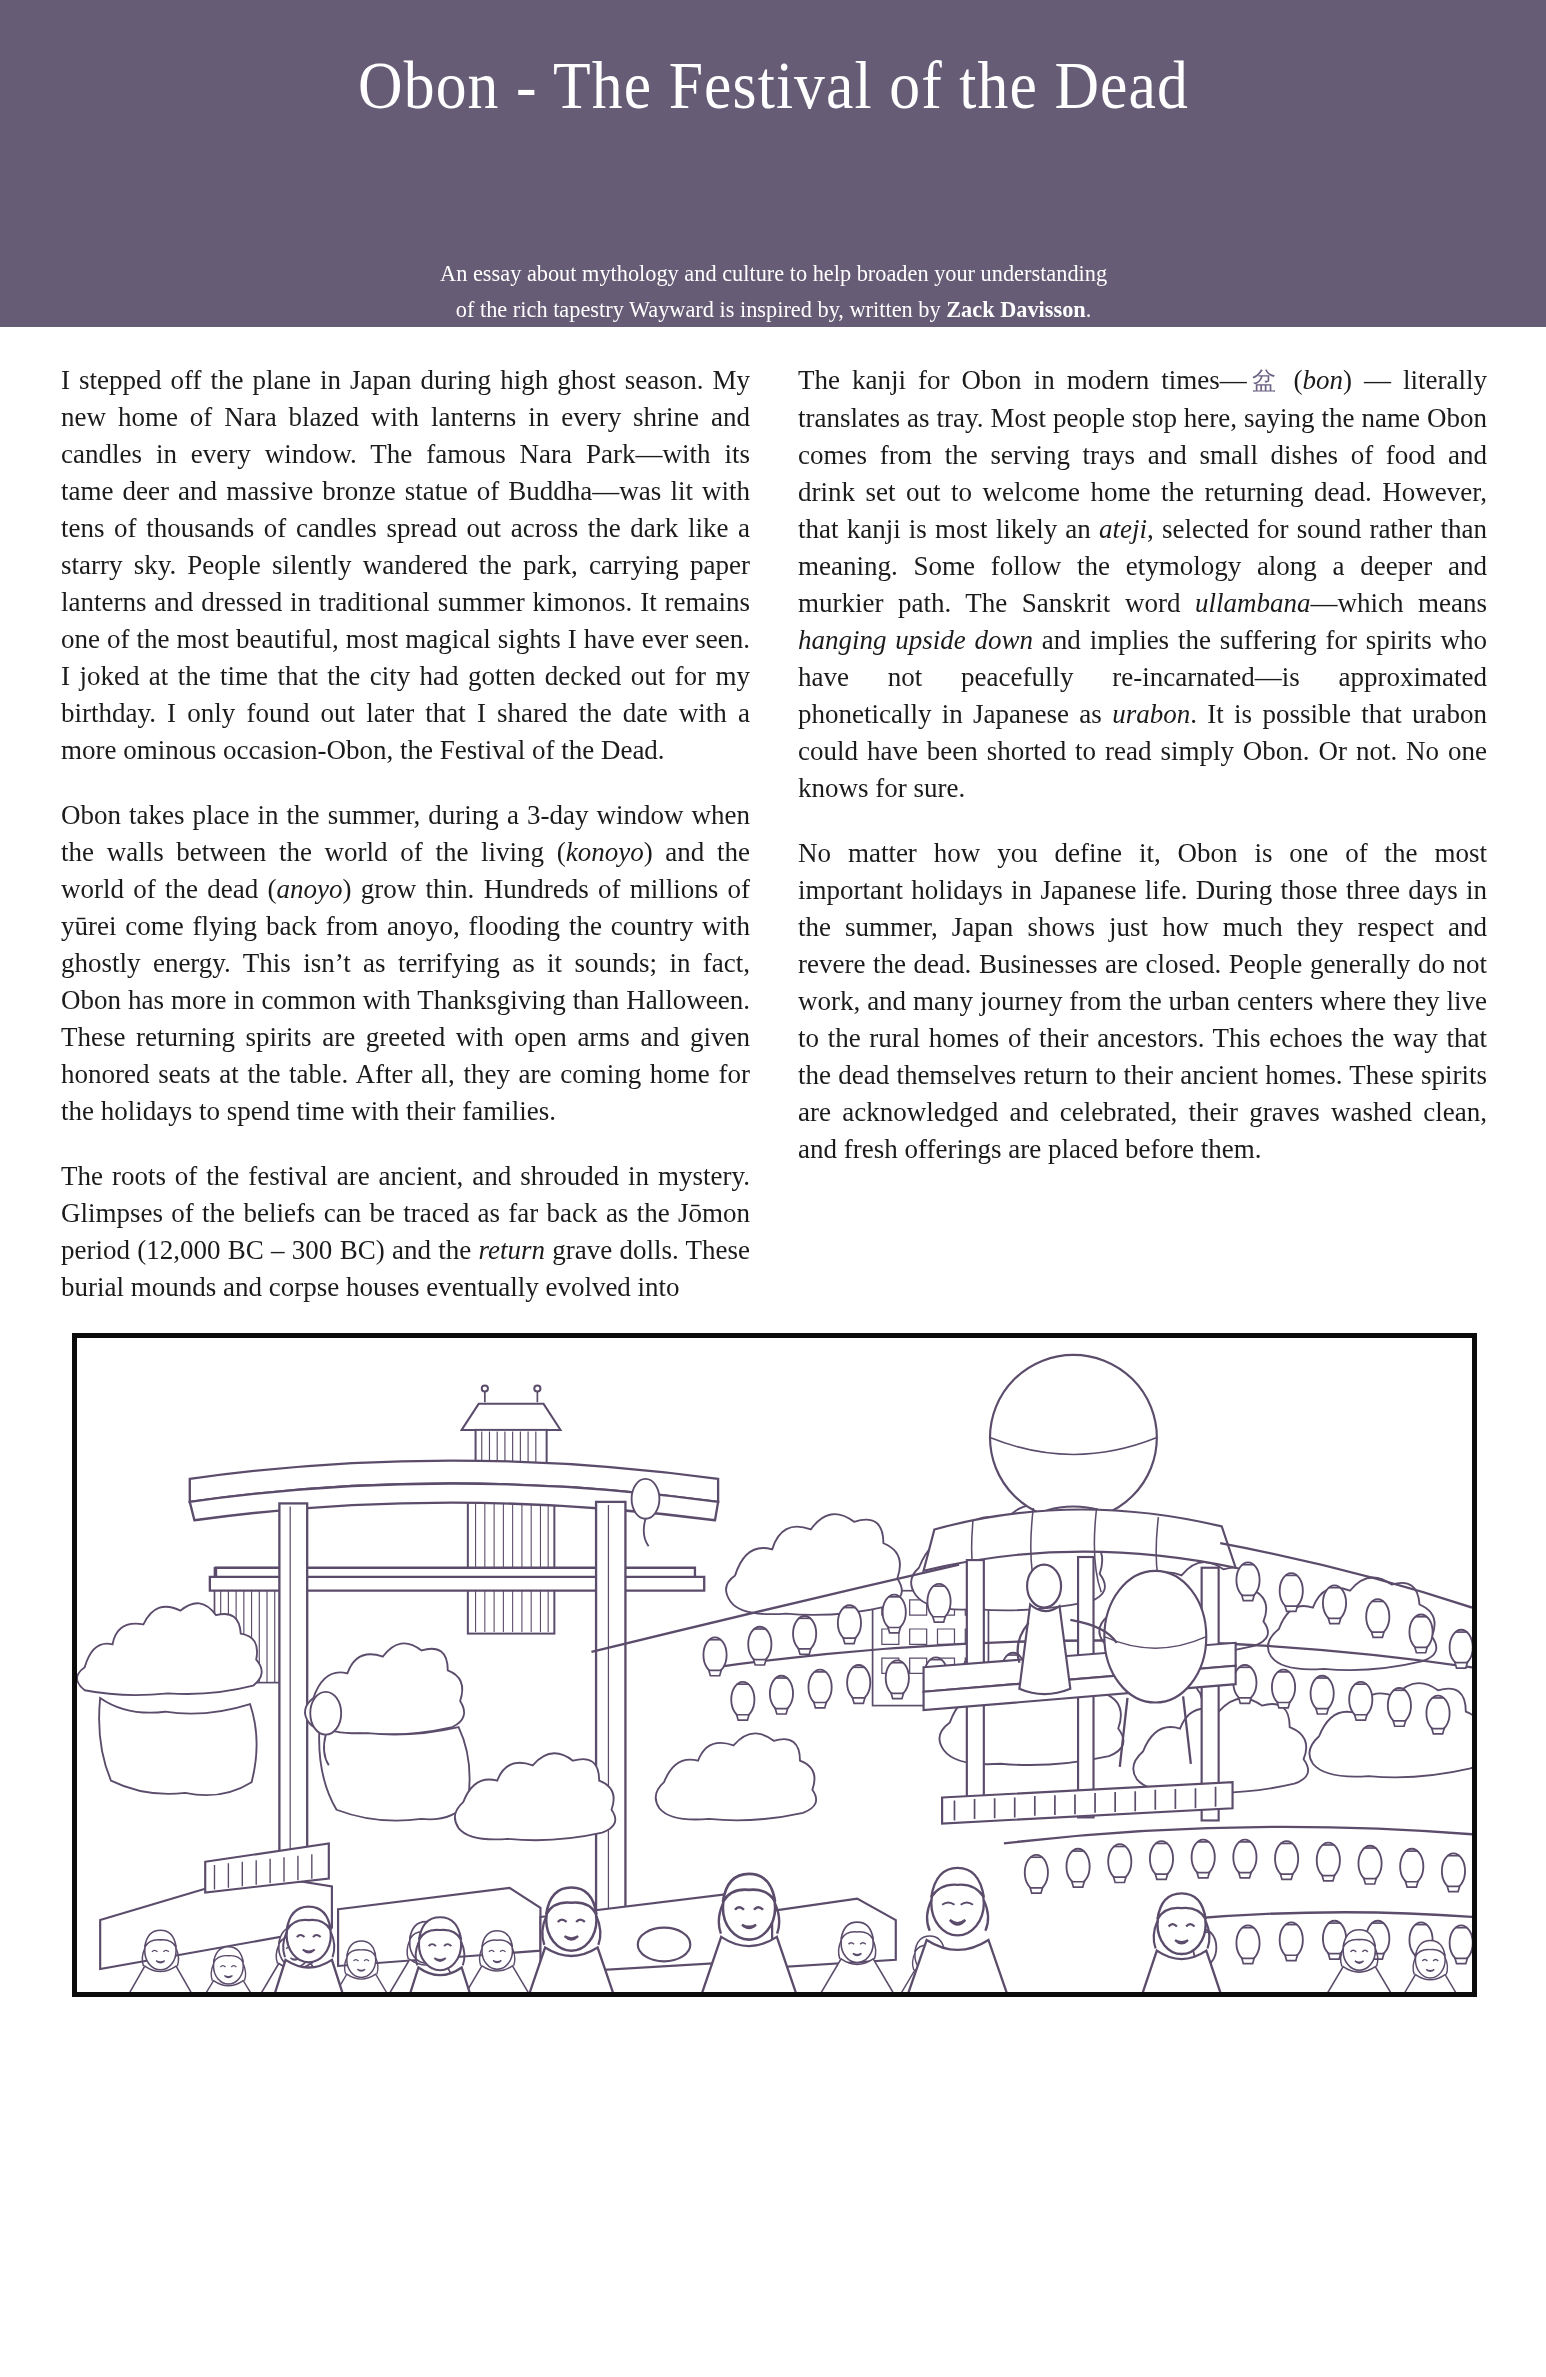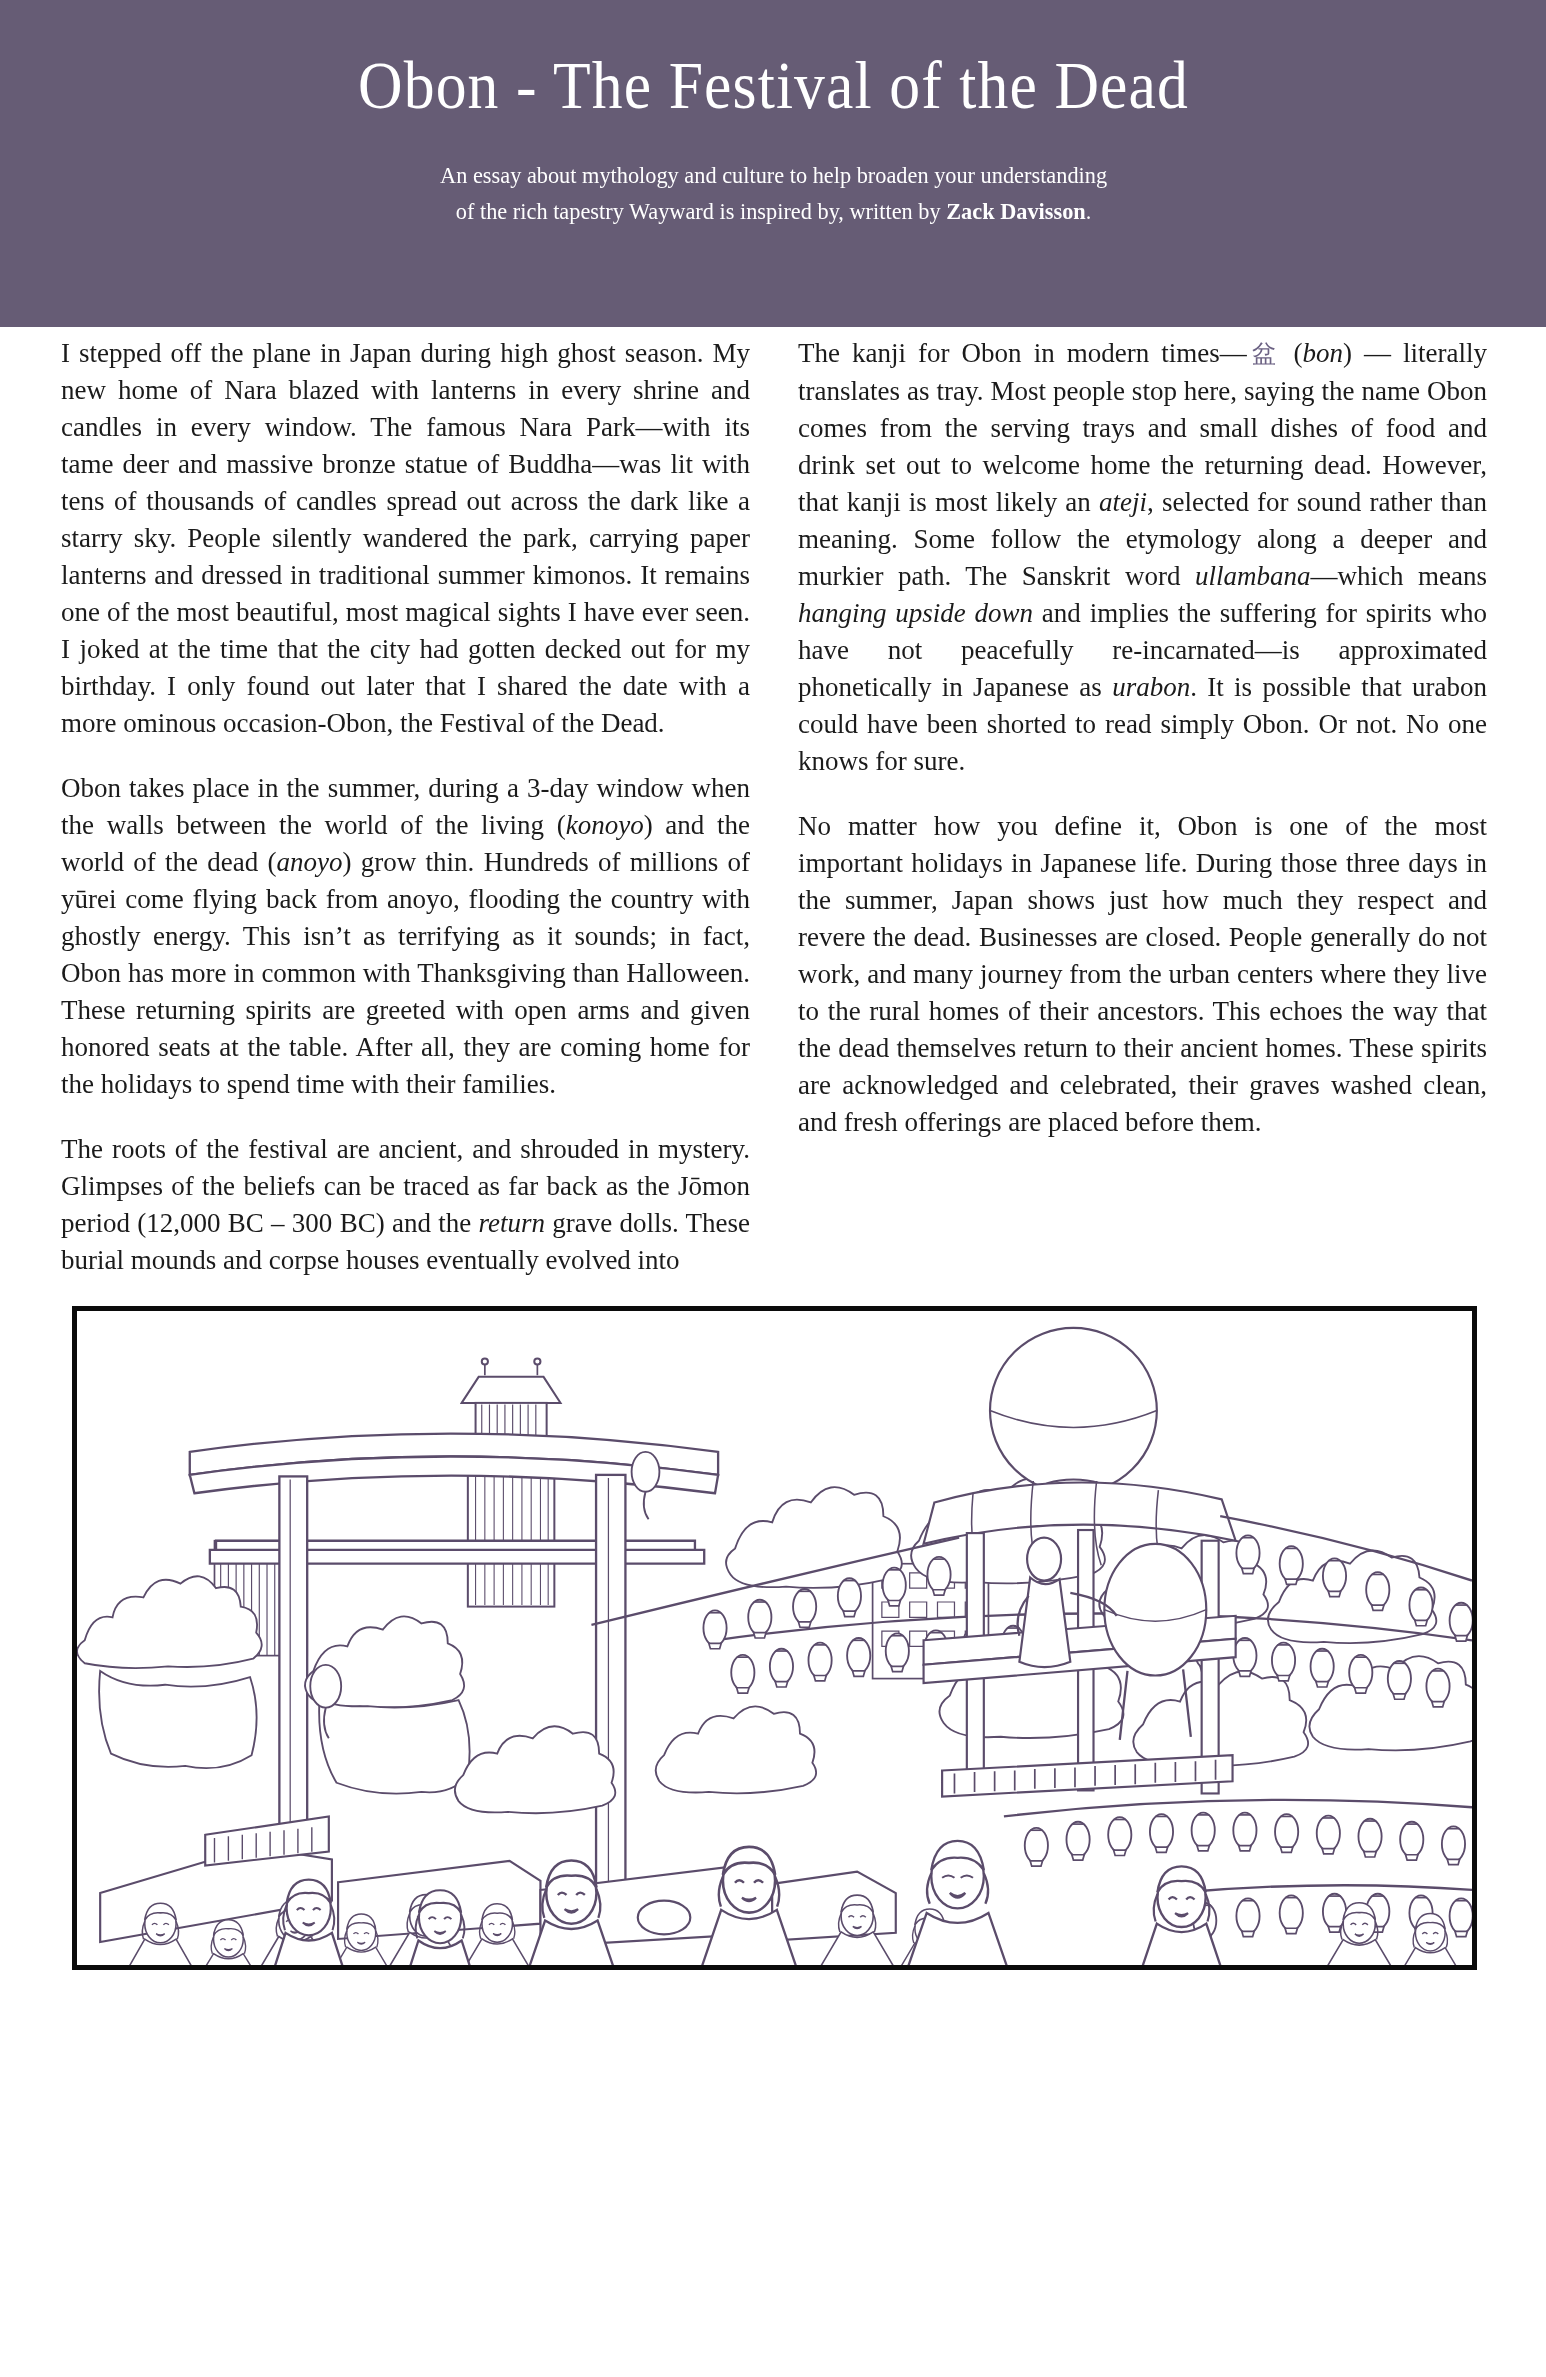--- a/index.html
+++ b/index.html
@@ -16,21 +16,21 @@
 
   
   .banner {
     width: 1547px;
     height: 327px;
     background: #665C75;
     box-sizing: border-box;
     display: flex;
     flex-direction: column;
     align-items: center;
-    justify-content: flex-start;
+    justify-content: space-between;
     padding-top: 48px;
   }
   .banner-title {
     color: #ffffff;
     font-family: "Liberation Serif", serif;
     font-size: 67px;
     line-height: 75px;
     font-weight: 400;
     letter-spacing: 1.2px;
     text-align: center;
@@ -43,21 +43,21 @@
     font-size: 24px;
     line-height: 36px;
     text-align: center;
     font-weight: 400;
     transform: scaleX(0.93);
   }
   .banner-sub .author { font-weight: 700; }
 
   
   .content {
-    padding: 8px 61px 0 61px;
+    padding: 35px 61px 0 61px;
     box-sizing: border-box;
     width: 1298px;
   }
   .columns {
     display: flex;
     gap: 48px;
     align-items: flex-start;
   }
   .col {
     width: 689px;

